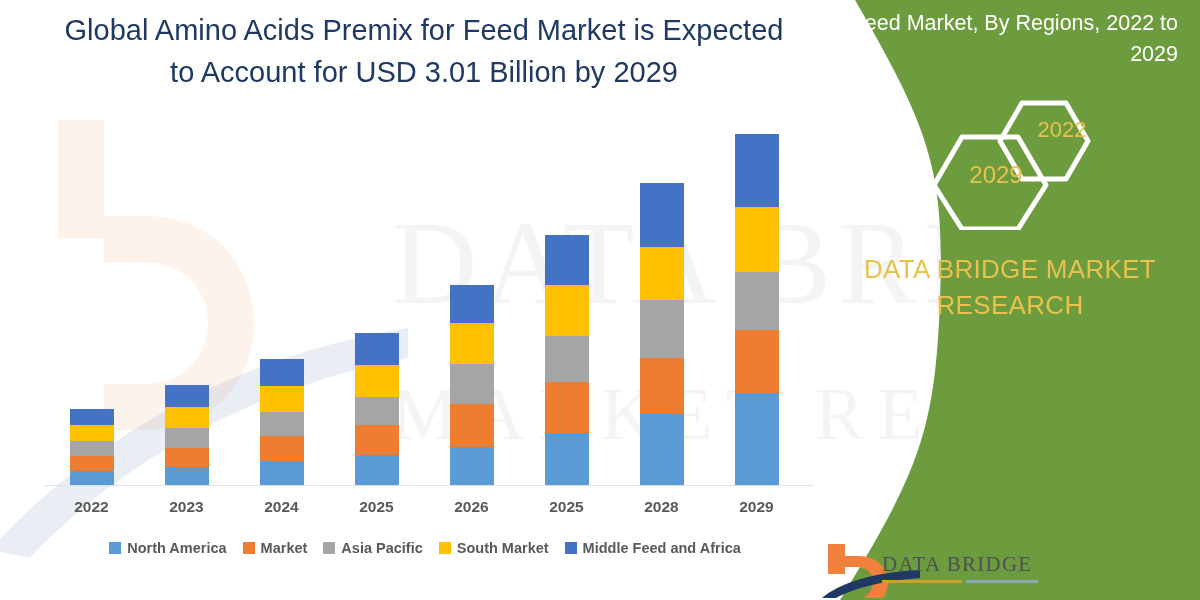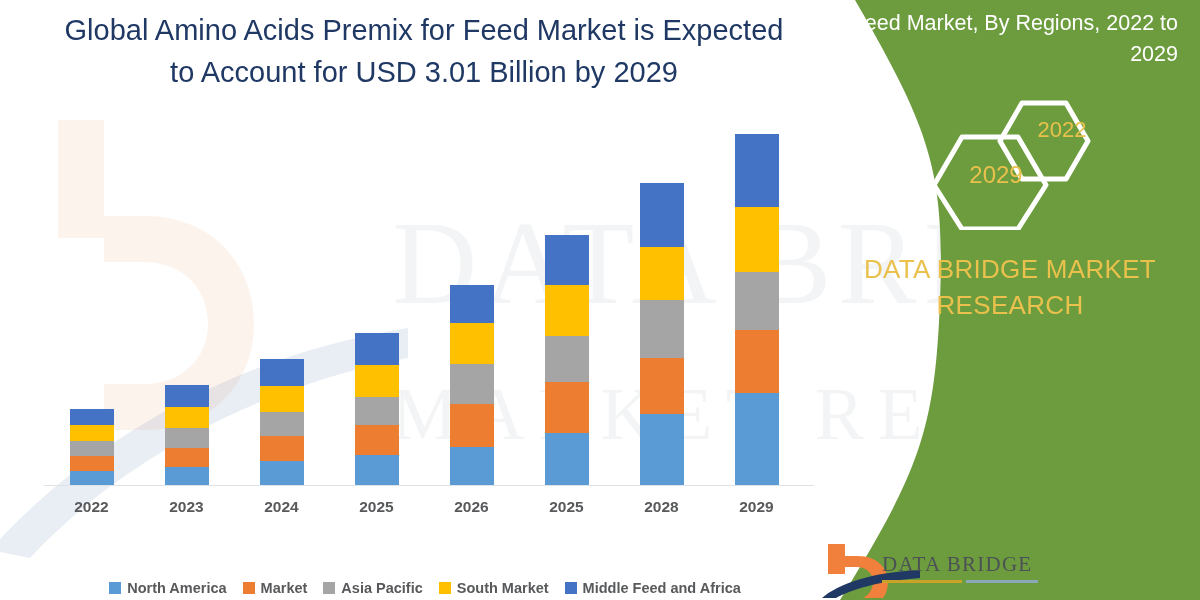--- a/index.html
+++ b/index.html
@@ -158,21 +158,20 @@
 
   
   .legend {
     position:absolute;
     left:44px; top:540px;
     width:762px;
     display:flex;
     justify-content:center;
     align-items:center;
     gap:16px;
-    margin-top:40px;
   }
   .legend-item { display:flex; align-items:center; gap:6px; }
   .legend-swatch { width:12px; height:12px; flex:0 0 auto; }
   .legend-text { color:#58595b; font-size:14.5px; font-weight:bold; white-space:nowrap; }
 </style>
 </head>
 <body>
 
 <div id="root">
 

